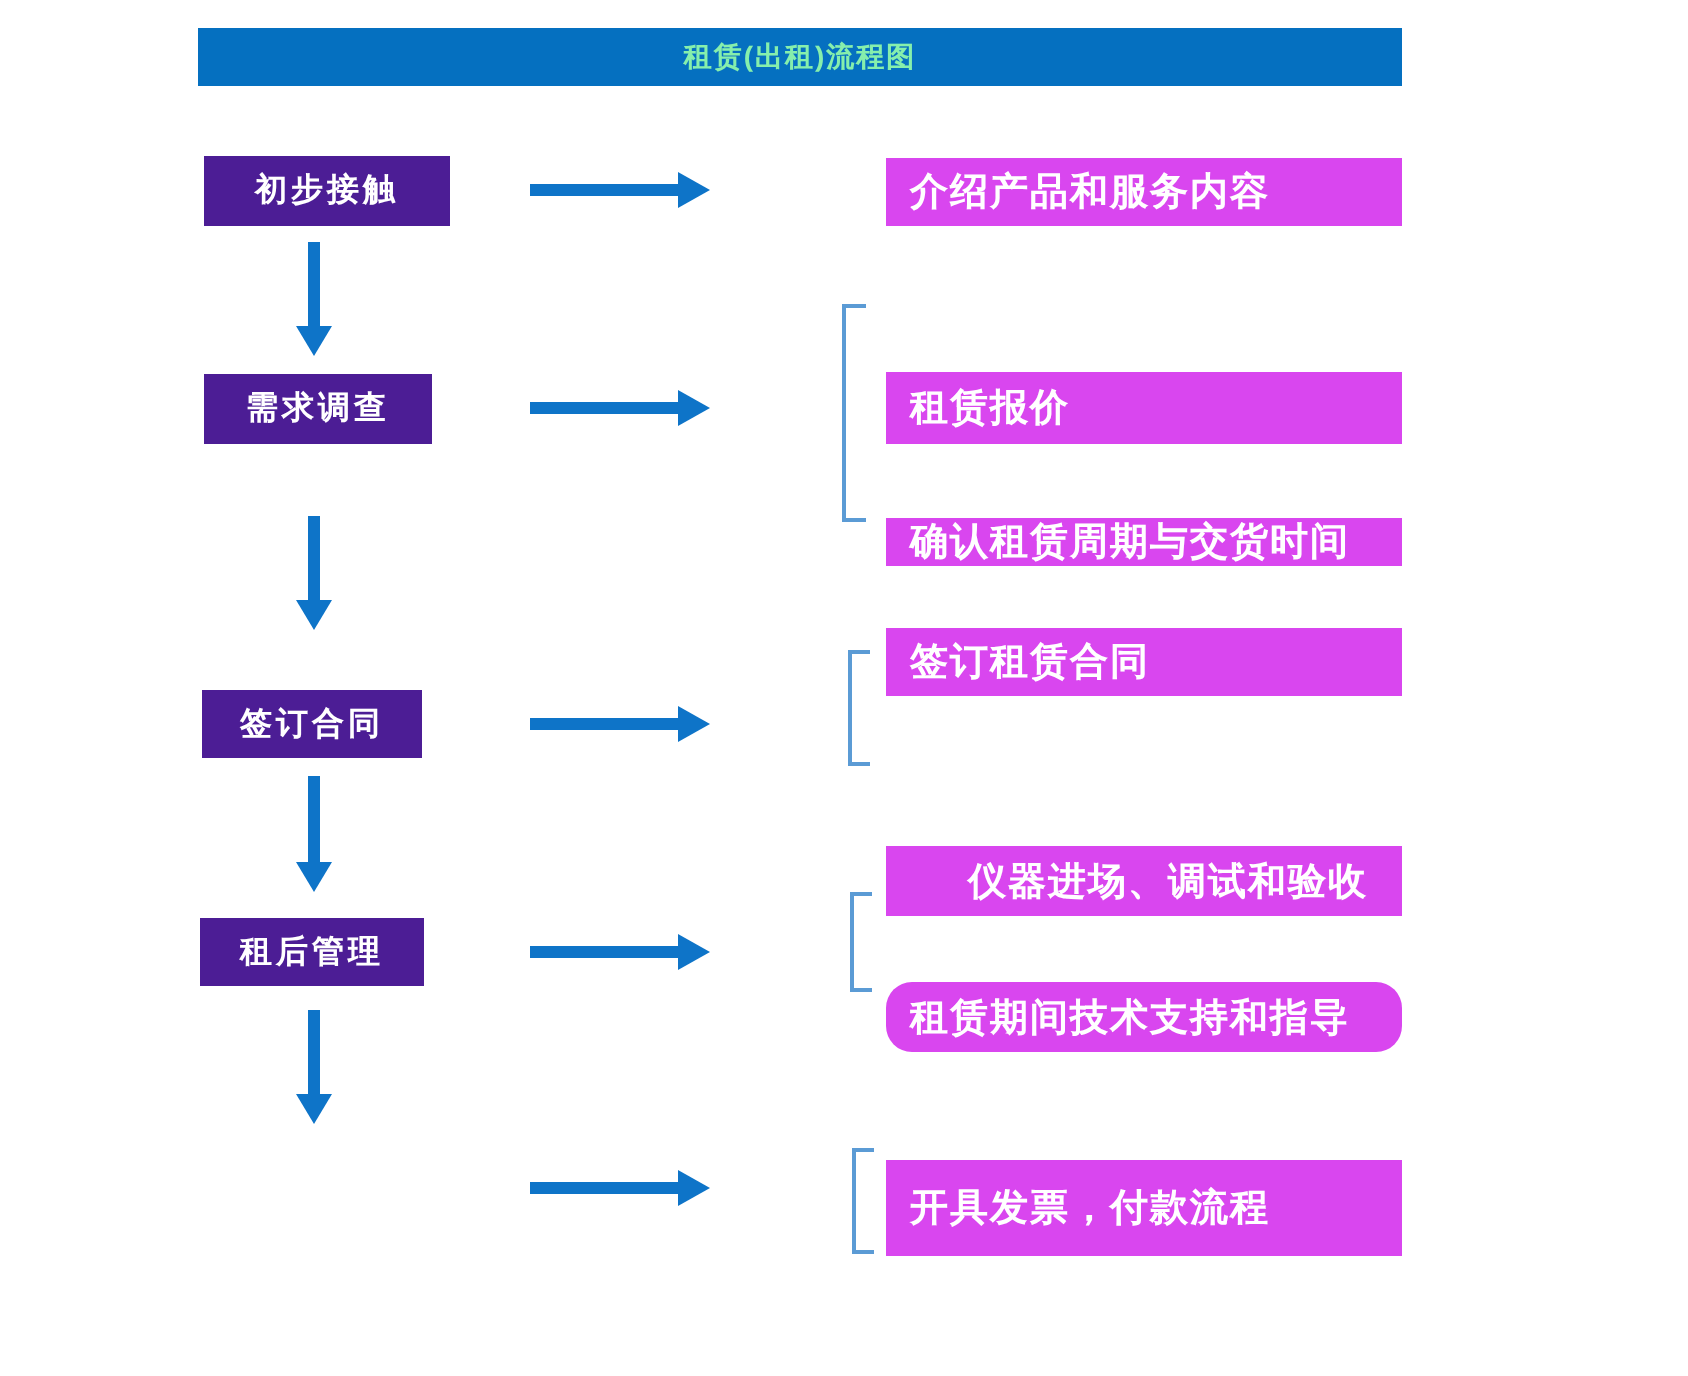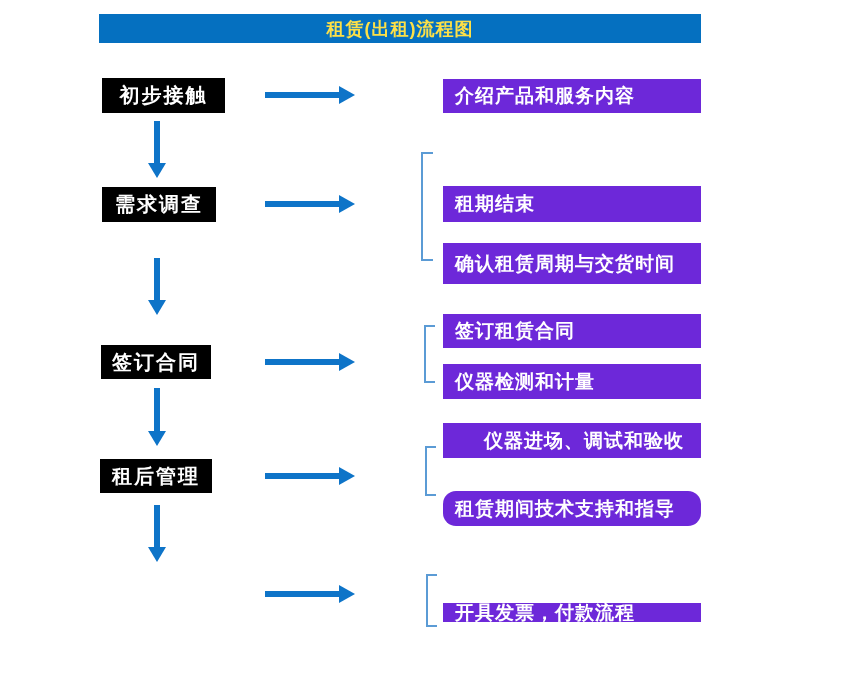--- a/index.html
+++ b/index.html
@@ -9,61 +9,61 @@
     width: 844px;
     height: 688px;
     background: #ffffff;
     font-family: "Liberation Sans", sans-serif;
     overflow: hidden;
   }
   .titlebar {
     position: absolute;
     left: 99px; top: 14px; width: 602px; height: 29px;
     background: #0570C0;
-    color: #fde047;
-    font-size: 18px;
+    color: #86efac;
+    font-size: 14px;
     font-weight: bold;
     display: flex; align-items: center; justify-content: center;
     letter-spacing: 1px;
   }
   .step {
     position: absolute;
-    background: #000000;
+    background: #4c1d95;
     color: #ffffff;
-    font-size: 20px;
+    font-size: 16px;
     font-weight: bold;
     display: flex; align-items: center; justify-content: center;
     letter-spacing: 2px;
   }
   .step1 { left: 102px; top: 78px;  width: 123px; height: 35px; }
   .step2 { left: 102px; top: 187px; width: 114px; height: 35px; }
   .step3 { left: 101px; top: 345px; width: 110px; height: 34px; }
   .step4 { left: 100px; top: 459px; width: 112px; height: 34px; }
   .step5 { left: 99px;  top: 577px; width: 113px; height: 34px; }
   .detail {
     position: absolute;
     left: 443px; width: 258px;
-    background: #6d28d9;
+    background: #d946ef;
     color: #ffffff;
     font-size: 19px;
     font-weight: bold;
     display: flex; align-items: center;
     padding-left: 12px;
     letter-spacing: 1px;
   }
   .d1  { top: 79px;  height: 34px; }
   .d2  { top: 136px; height: 34px; }
   .d3  { top: 186px; height: 36px; }
-  .d4  { top: 243px; height: 41px; }
+  .d4  { top: 259px; height: 24px; }
   .d5  { top: 314px; height: 34px; padding-left: 12px; }
   .d6  { top: 364px; height: 35px; }
   .d7  { top: 423px; height: 35px; padding-left: 41px; }
   .d8  { top: 491px; height: 35px; border-radius: 13px; }
   .d9  { top: 559px; height: 35px; }
-  .d10 { top: 603px; height: 19px; }
+  .d10 { top: 580px; height: 48px; }
   
   .harrow { position: absolute; left: 265px; width: 90px; height: 18px; }
   .harrow .shaft {
     position: absolute; left: 0; top: 6px; width: 74px; height: 6px;
     background: #0E74C8;
   }
   .harrow .head {
     position: absolute; left: 74px; top: 0;
     width: 0; height: 0;
     border-left: 16px solid #0E74C8;
@@ -154,21 +154,20 @@
     <div class="shaft"></div>
     <div class="head"></div>
   </div>
 
   <div class="bracket b2"></div>
   <div class="bracket b3"></div>
   <div class="bracket b4"></div>
   <div class="bracket b5"></div>
 
   <div class="detail d1">介绍产品和服务内容</div>
-  <div class="detail d3">租期结束</div>
+  <div class="detail d3">租赁报价</div>
   <div class="detail d4">确认租赁周期与交货时间</div>
   <div class="detail d5">签订租赁合同</div>
-  <div class="detail d6">仪器检测和计量</div>
   <div class="detail d7">仪器进场、调试和验收</div>
   <div class="detail d8">租赁期间技术支持和指导</div>
   <div class="detail d10">开具发票，付款流程</div>
 
 </div>
 
 </body></html>

